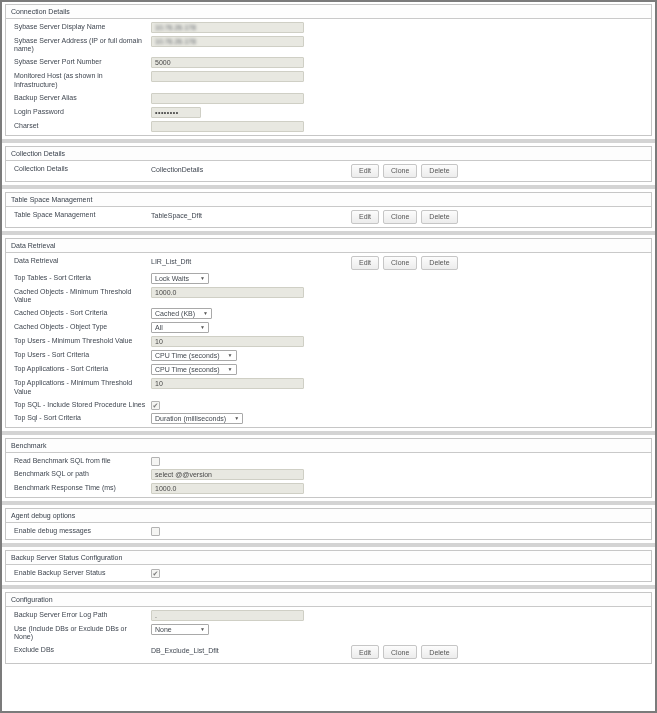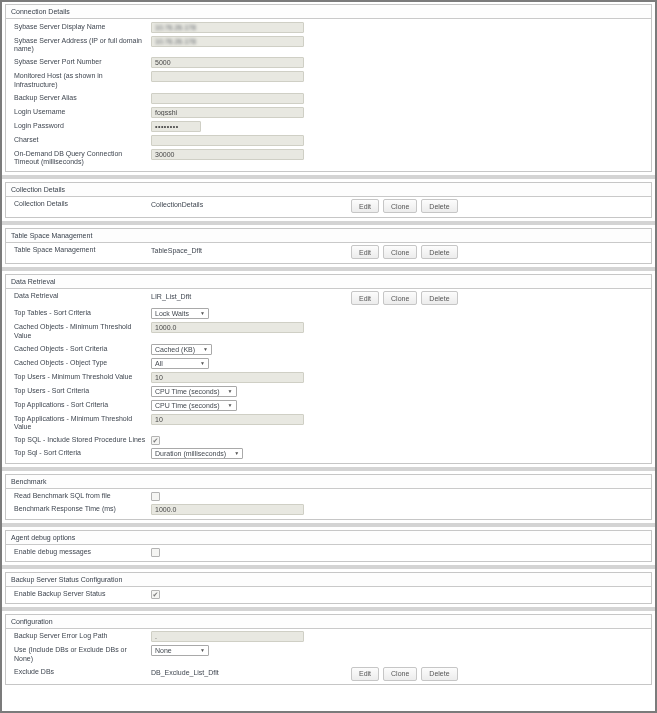--- a/index.html
+++ b/index.html
@@ -79,34 +79,26 @@
         </div>
         <div class="row">
           <div class="row-label">Monitored Host (as shown in Infrastructure)</div>
           <input class="textbox" type="text" value="" style="">
         </div>
         <div class="row">
           <div class="row-label">Backup Server Alias</div>
           <input class="textbox" type="text" value="" style="">
         </div>
         <div class="row">
-          <div class="row-label">Login Username</div>
-          <input class="textbox" type="text" value="fogsshi" style="">
-        </div>
-        <div class="row">
           <div class="row-label">Login Password</div>
           <input class="textbox short pwd" type="text" value="••••••••" style="">
         </div>
         <div class="row">
           <div class="row-label">Charset</div>
           <input class="textbox" type="text" value="" style="">
-        </div>
-        <div class="row">
-          <div class="row-label">On-Demand DB Query Connection Timeout (milliseconds)</div>
-          <input class="textbox" type="text" value="30000" style="">
         </div>
       </div>
     </div>
     <div class="band"></div>
     <div class="section">
       <div class="section-header">Collection Details</div>
       <div class="section-body">
         <div class="row">
           <div class="row-label">Collection Details</div>
           <span class="record-value">CollectionDetails</span>
@@ -210,20 +202,24 @@
     </div>
     <div class="band"></div>
     <div class="section">
       <div class="section-header">Benchmark</div>
       <div class="section-body">
         <div class="row">
           <div class="row-label">Read Benchmark SQL from file</div>
           <span class="cb"></span>
         </div>
         <div class="row">
+          <div class="row-label">Benchmark SQL or path</div>
+          <input class="textbox" type="text" value="select @@version" style="">
+        </div>
+        <div class="row">
           <div class="row-label">Benchmark Response Time (ms)</div>
           <input class="textbox" type="text" value="1000.0" style="">
         </div>
       </div>
     </div>
     <div class="band"></div>
     <div class="section">
       <div class="section-header">Agent debug options</div>
       <div class="section-body">
         <div class="row">

